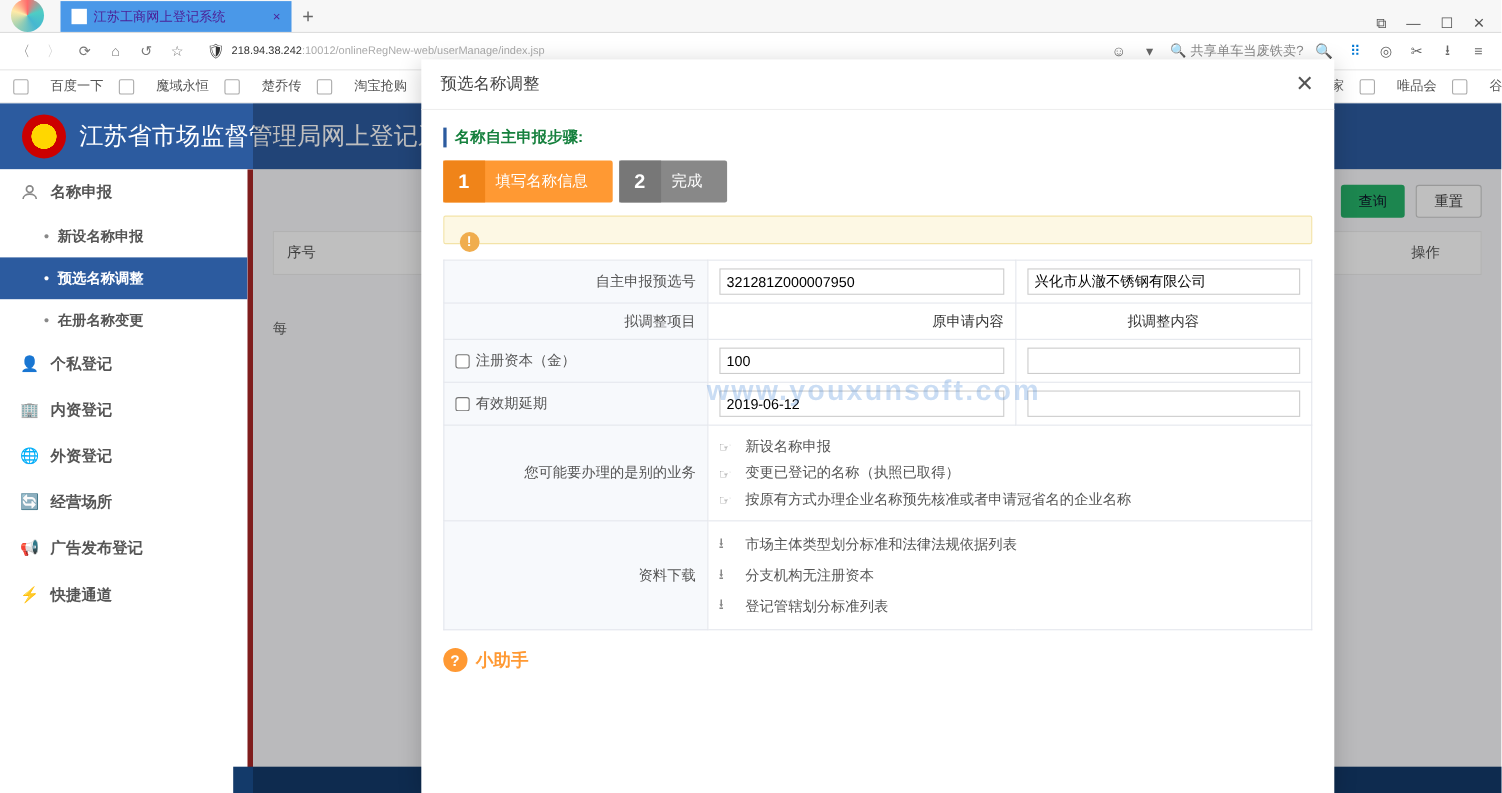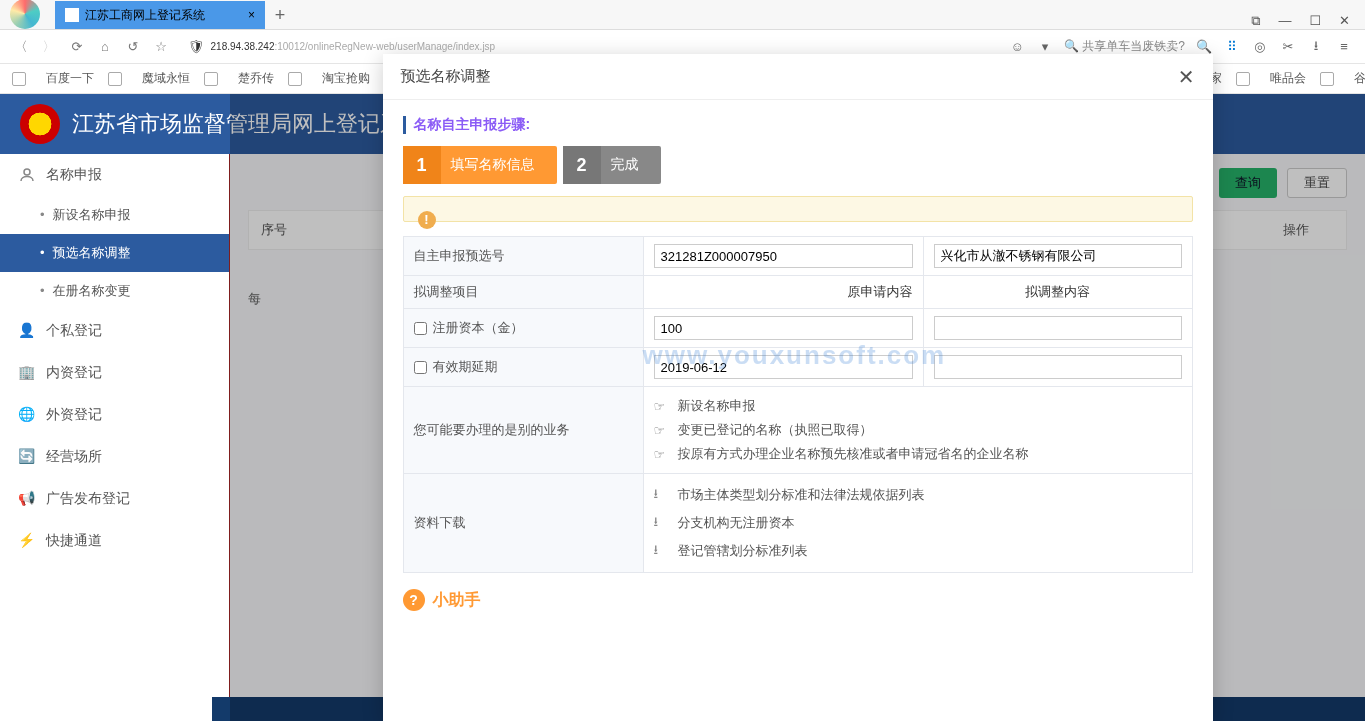--- a/index.html
+++ b/index.html
@@ -2,21 +2,21 @@
 <html><head>
 <meta charset="utf-8">
 <style>
 * { margin: 0; padding: 0; box-sizing: border-box; font-family: "Microsoft YaHei", Arial, sans-serif; }
 body { background: #fff; font-size: 13px; color: #333; overflow: hidden; }
 
 
 .browser-tabs { height: 30px; background: #f7f7f7; display: flex; align-items: flex-end; border-bottom: 1px solid #ddd; }
 .logo-circle { width: 30px; height: 30px; margin: 0 15px 0 10px; border-radius: 50%; background: conic-gradient(#ff6b6b, #4ecdc4, #45b7d1, #96ceb4, #ffeaa7, #ff6b6b); display: flex; align-items: center; justify-content: center; }
 .tab { height: 28px; display: flex; align-items: center; padding: 0 10px; gap: 6px; min-width: 210px; cursor: pointer; font-size: 12px; }
-.tab.active { background: #4a98e8; color: #000000; }
+.tab.active { background: #4a98e8; color: #4c1d95; }
 .tab-icon { width: 14px; height: 14px; background: #fff; }
 .tab-close { margin-left: auto; }
 .new-tab { width: 30px; text-align: center; font-size: 18px; color: #666; cursor: pointer; line-height: 28px; }
 .window-controls { margin-left: auto; display: flex; gap: 18px; padding-right: 15px; color: #555; }
 .window-controls span { cursor: pointer; font-size: 13px; }
 
 .addr-bar { height: 34px; display: flex; align-items: center; padding: 0 12px; gap: 10px; border-bottom: 1px solid #e5e5e5; }
 .nav-icon { width: 18px; height: 18px; color: #777; cursor: pointer; display: flex; align-items: center; justify-content: center; }
 .url-box { flex: 1; display: flex; align-items: center; gap: 6px; padding: 0 8px; height: 26px; }
 .url-text { font-size: 10px; color: #333; }
@@ -33,21 +33,21 @@
 .emblem { width: 40px; height: 40px; background: radial-gradient(circle, #ffd700 40%, #cc0000 41%); border-radius: 50%; margin-right: 12px; }
 .app-title { font-size: 22px; font-weight: 500; }
 .app-title .region { color: #ff9933; }
 .user-zone { margin-left: auto; display: flex; align-items: center; gap: 10px; font-size: 12px; }
 .avatar { width: 36px; height: 36px; border-radius: 50%; background: #cfd8e6; }
 .user-info div { line-height: 1.5; }
 .user-info span.lbl { color: #a9c3e6; }
 
 
 .app-body { display: flex; height: calc(100vh - 154px); position: relative; }
-.sidebar { width: 230px; background: #fff; border-right: 1px solid #7f1d1d; overflow-y: auto; }
+.sidebar { width: 230px; background: #fff; border-right: 5px solid #7f1d1d; overflow-y: auto; font-weight: bold; }
 .nav-group { padding: 12px 18px; display: flex; align-items: center; gap: 10px; color: #555; cursor: pointer; font-size: 14px; }
 .nav-group .gicon { width: 18px; height: 18px; }
 .nav-sub { padding: 10px 18px 10px 40px; color: #555; cursor: pointer; font-size: 13px; }
 .nav-sub::before { content: "•"; margin-right: 8px; color: #888; }
 .nav-sub.active { background: #2c5b9f; color: #fff; }
 .nav-sub.active::before { color: #fff; }
 
 
 .main { flex: 1; background: #f8f9fb; position: relative; padding: 14px 18px; }
 .toolbar { display: flex; justify-content: flex-end; gap: 10px; margin-bottom: 12px; }
@@ -58,35 +58,35 @@
 .th { padding: 10px 12px; }
 .pager { margin-top: 40px; color: #666; font-size: 13px; }
 
 
 .overlay { position: absolute; top: 0; left: 0; right: 0; bottom: 0; background: rgba(0,0,0,0.25); display: flex; justify-content: center; }
 .modal { width: 830px; background: #fff; margin-top: -40px; display: flex; flex-direction: column; box-shadow: 0 4px 20px rgba(0,0,0,0.2); }
 .modal-head { height: 46px; display: flex; align-items: center; padding: 0 18px; font-size: 15px; color: #444; border-bottom: 1px solid #eee; }
 .modal-close { margin-left: auto; cursor: pointer; font-size: 20px; color: #555; }
 .modal-body { padding: 16px 20px; overflow-y: auto; flex: 1; position: relative; }
 
-.step-title { color: #8b5cf6; font-size: 14px; font-weight: 600; border-left: 3px solid #2c5b9f; padding-left: 8px; margin-bottom: 12px; }
+.step-title { color: #15803d; font-size: 14px; font-weight: 600; border-left: 3px solid #2c5b9f; padding-left: 8px; margin-bottom: 12px; }
 .steps { display: flex; gap: 6px; margin-bottom: 12px; }
 .step { display: flex; align-items: center; height: 38px; padding: 0 22px 0 0; border-radius: 2px; color: #fff; font-size: 14px; position: relative; }
 .step .num { width: 38px; height: 38px; display: flex; align-items: center; justify-content: center; font-size: 18px; font-weight: bold; margin-right: 10px; }
 .step.active { background: #ff9933; }
 .step.active .num { background: #f08419; }
 .step.inactive { background: #888; }
 .step.inactive .num { background: #777; }
 
 .notice { background: #fdf8e4; border: 1px solid #f3e3a7; padding: 12px 14px 12px 42px; border-radius: 2px; font-size: 13px; color: #8a6d1e; line-height: 1.8; position: relative; margin-bottom: 14px; }
 .notice .warn-icon { position: absolute; left: 14px; top: 14px; width: 18px; height: 18px; border-radius: 50%; background: #f0ad4e; color: #fff; text-align: center; line-height: 18px; font-weight: bold; font-size: 13px; }
 
 .form-table { width: 100%; border-collapse: collapse; font-size: 13px; }
 .form-table td { border: 1px solid #e4e7ed; padding: 7px 10px; vertical-align: middle; }
-.form-table td.label { background: #f7f9fc; color: #555; width: 240px; }
+.form-table td.label { text-align: right; background: #f7f9fc; color: #555; width: 240px; }
 .form-table input[type=text] { width: 100%; height: 24px; border: 1px solid #ccc; padding: 0 6px; font-size: 13px; }
 .chk-label { display: flex; align-items: center; gap: 6px; }
 .service-link { display: flex; align-items: center; gap: 8px; color: #555; padding: 3px 0; cursor: pointer; }
 .service-link .pt { width: 16px; color: #888; }
 
 .helper { margin-top: 16px; display: flex; align-items: center; gap: 8px; color: #ff9933; font-size: 16px; font-weight: 600; }
 .helper-icon { width: 22px; height: 22px; border-radius: 50%; background: #ff9933; color: #fff; text-align: center; line-height: 22px; font-size: 14px; }
 
 .watermark { position: absolute; top: 240px; left: 260px; font-size: 26px; color: rgba(45,118,210,0.25); font-weight: bold; pointer-events: none; letter-spacing: 2px; }
 .footer-bar { height: 24px; background: #133a6a; }

